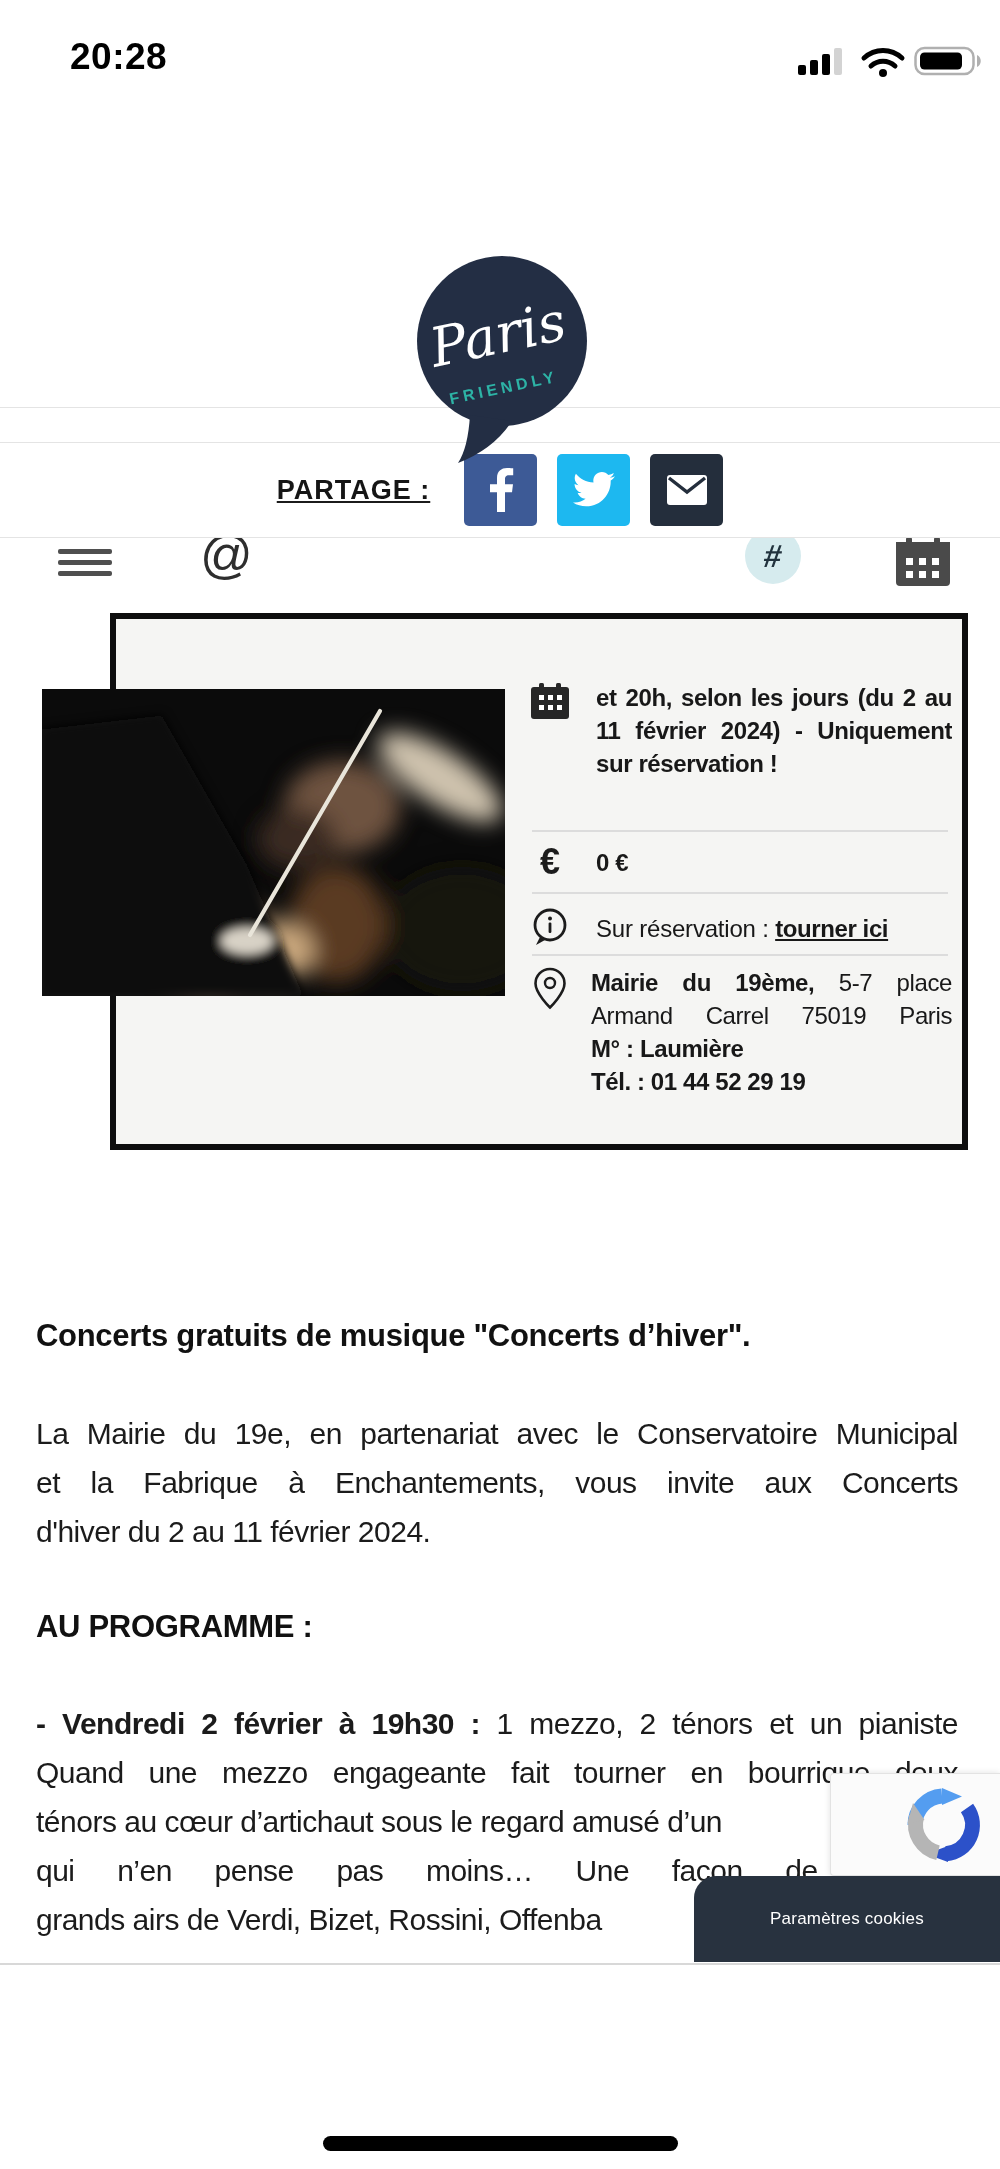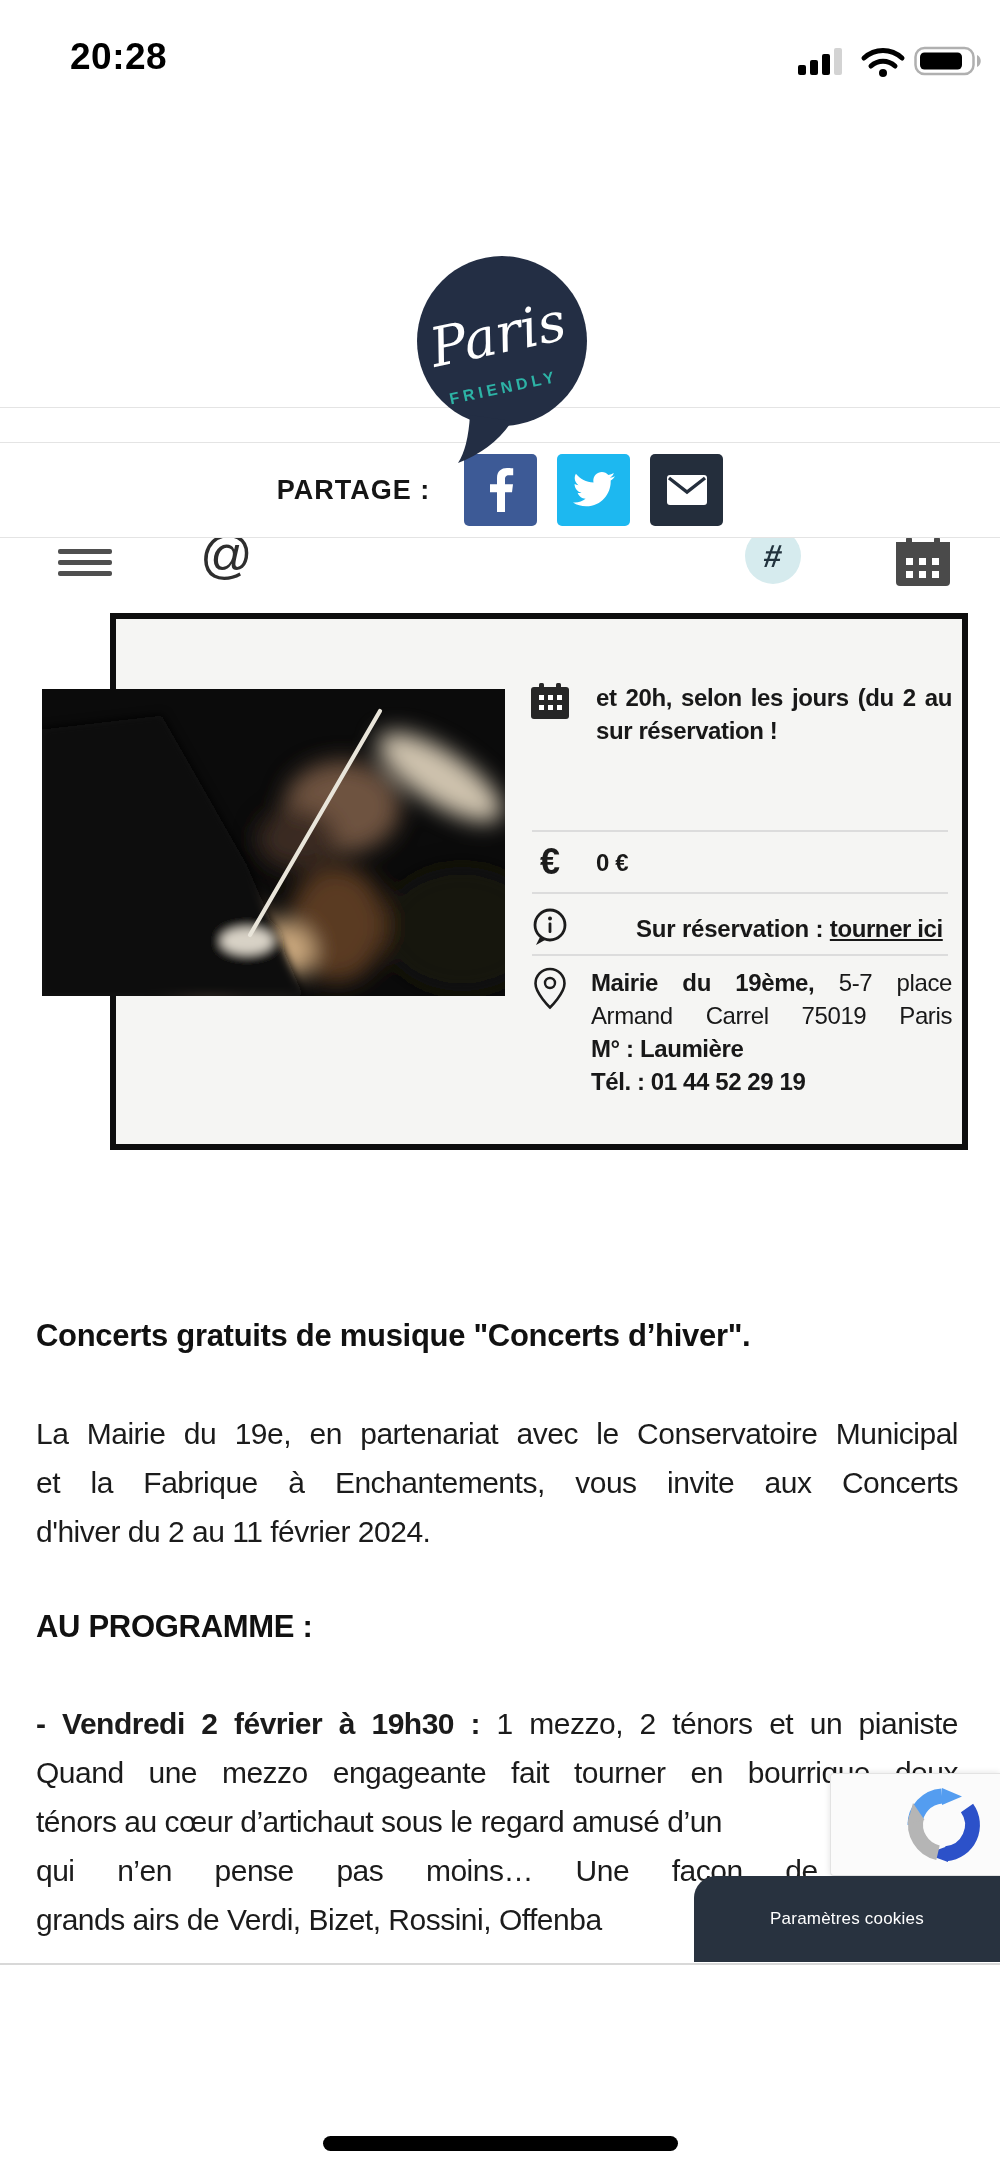--- a/index.html
+++ b/index.html
@@ -29,38 +29,38 @@
   .hashcircle{left:745px;top:282px;width:56px;height:56px;border-radius:50%;background:#d6ebee;
               display:flex;align-items:center;justify-content:center;}
   .hashcircle span{font-size:32px;font-weight:700;color:#22333e;transform:skewX(-8deg);}
   .calhead{left:892px;top:288px;}
 
   
   .logo{left:400px;top:253px;width:200px;height:220px;z-index:4;}
 
   
   .partage{left:0;top:442px;width:1000px;height:94px;border-top:1px solid #e4e4e4;border-bottom:1px solid #e4e4e4;
-           display:flex;align-items:center;justify-content:center;gap:20px;background:#fff;}
+           display:flex;align-items:center;justify-content:center;gap:20px;background:#fff;text-decoration:underline;}
   .plabel{font-size:27px;font-weight:700;letter-spacing:1px;color:#151515;margin-right:14px;}
   .sbtn{width:73px;height:72px;border-radius:5px;display:flex;align-items:center;justify-content:center;}
   .fb{background:#3d5a96;} .tw{background:#1db8f0;} .ml{background:#242e3c;}
 
   
   .card{left:110px;top:613px;width:846px;height:525px;border:6px solid #0e0e0e;background:#f5f5f3;z-index:1;}
   .photo{left:42px;top:689px;width:463px;height:307px;z-index:3;}
   .rightcol{position:absolute;left:412px;top:0;width:424px;height:525px;}
   .crow{position:absolute;left:0;width:424px;display:flex;gap:24px;}
   .cicon{width:44px;flex:0 0 44px;display:flex;justify-content:center;}
   .ctext{flex:1;font-size:24px;line-height:33px;font-weight:700;color:#181818;letter-spacing:-.4px;}
   .csep{position:absolute;left:4px;width:416px;border-top:2px solid #dcdcdc;}
   .jl{text-align:justify;text-align-last:justify;white-space:nowrap;overflow:hidden;}
   .lf{text-align:left;}
   .euro{font-size:36px;font-weight:600;color:#1c1c1c;line-height:36px;}
   .rlink{font-weight:700;text-decoration:underline;}
-  .rpre{font-weight:700;letter-spacing:-.2px;margin-left:40px;}
+  .rpre{font-weight:400;letter-spacing:-.2px;}
   .arest{font-weight:400;}
 
   
   .art{left:36px;width:922px;}
   .h1{font-size:31px;font-weight:700;letter-spacing:-.3px;color:#111;line-height:48px;}
   .bodyln{font-size:30px;line-height:49px;letter-spacing:-.5px;color:#1b1b1b;}
   .bodyln.jl{text-align:justify;text-align-last:justify;white-space:nowrap;}
   .b{font-weight:700;}
 
   
@@ -216,20 +216,21 @@
               <rect x="19" y="14" width="5" height="5"></rect>
               <rect x="28" y="14" width="5" height="5"></rect>
             <rect x="10" y="24" width="5" height="5"></rect>
               <rect x="19" y="24" width="5" height="5"></rect>
               <rect x="28" y="24" width="5" height="5"></rect>
           </g>
         </svg>
       </div>
       <div class="ctext">
         <div class="jl">et 20h, selon les jours (du 2 au</div>
+        <div class="jl">11 février 2024) - Uniquement</div>
         <div class="lf">sur réservation !</div>
       </div>
     </div>
 
     <div class="csep" style="top:211px;"></div>
 
     <div class="crow" style="top:225px;align-items:center;">
       <div class="cicon euro">€</div>
       <div class="ctext">0 €</div>
     </div>

